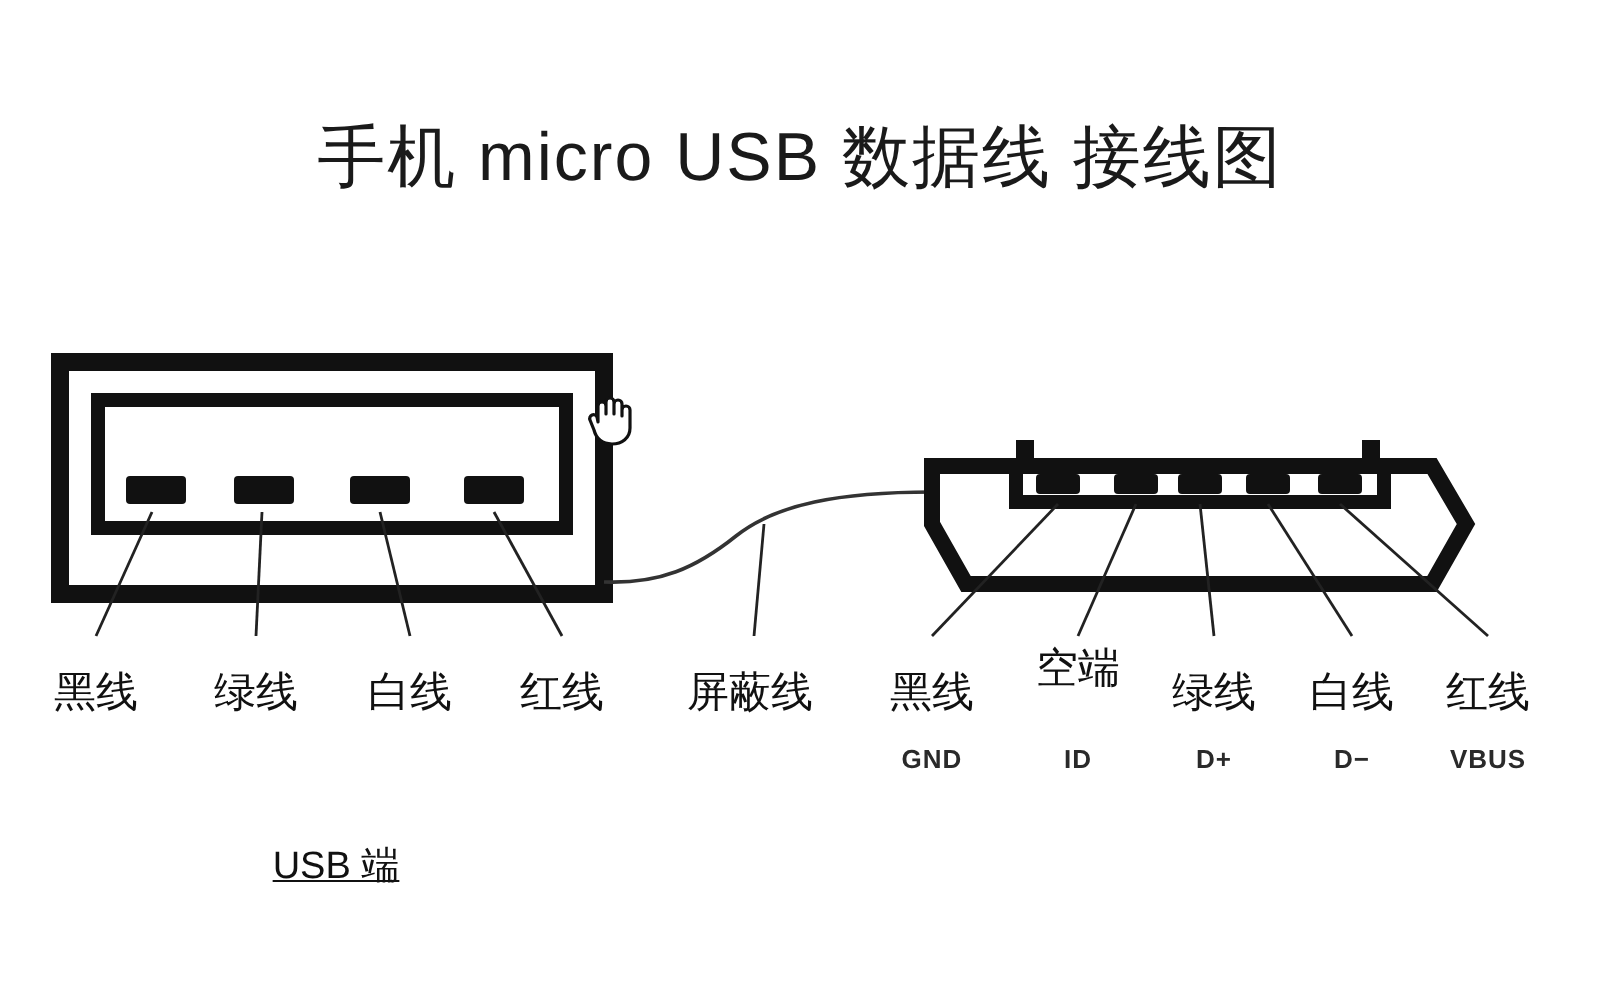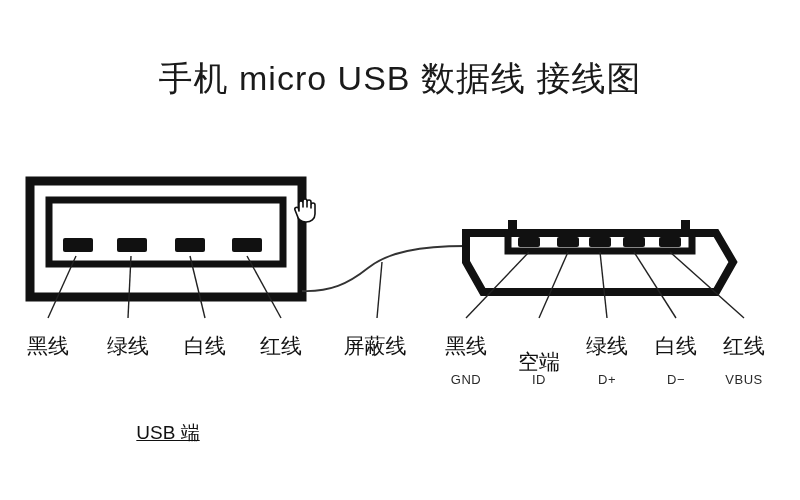--- a/index.html
+++ b/index.html
@@ -45,21 +45,21 @@
     font-size: 21px;
     font-weight: 400;
     color: #111111;
     white-space: nowrap;
     transform: translateX(-50%);
     letter-spacing: 0px;
   }
   .pin-label {
     position: absolute;
     font-size: 13px;
-    font-weight: 400;
+    font-weight: 700;
     color: #2a2a2a;
     white-space: nowrap;
     transform: translateX(-50%);
     letter-spacing: 0.5px;
   }
   .end-caption {
     position: absolute;
     font-size: 19px;
     font-weight: 400;
     color: #111111;
@@ -138,21 +138,21 @@
   <div class="title">手机 micro USB 数据线 接线图</div>
 
   <div class="wire-label" style="left:48px;  top:332px;">黑线</div>
   <div class="wire-label" style="left:128px; top:332px;">绿线</div>
   <div class="wire-label" style="left:205px; top:332px;">白线</div>
   <div class="wire-label" style="left:281px; top:332px;">红线</div>
 
   <div class="wire-label" style="left:375px; top:332px;">屏蔽线</div>
 
   <div class="wire-label" style="left:466px; top:332px;">黑线</div>
-  <div class="wire-label" style="left:539px; top:348px;">空端</div>
+  <div class="wire-label" style="left:539px; top:320px;">空端</div>
   <div class="wire-label" style="left:607px; top:332px;">绿线</div>
   <div class="wire-label" style="left:676px; top:332px;">白线</div>
   <div class="wire-label" style="left:744px; top:332px;">红线</div>
 
   <div class="pin-label" style="left:466px; top:372px;">GND</div>
   <div class="pin-label" style="left:539px; top:372px;">ID</div>
   <div class="pin-label" style="left:607px; top:372px;">D+</div>
   <div class="pin-label" style="left:676px; top:372px;">D−</div>
   <div class="pin-label" style="left:744px; top:372px;">VBUS</div>
 

